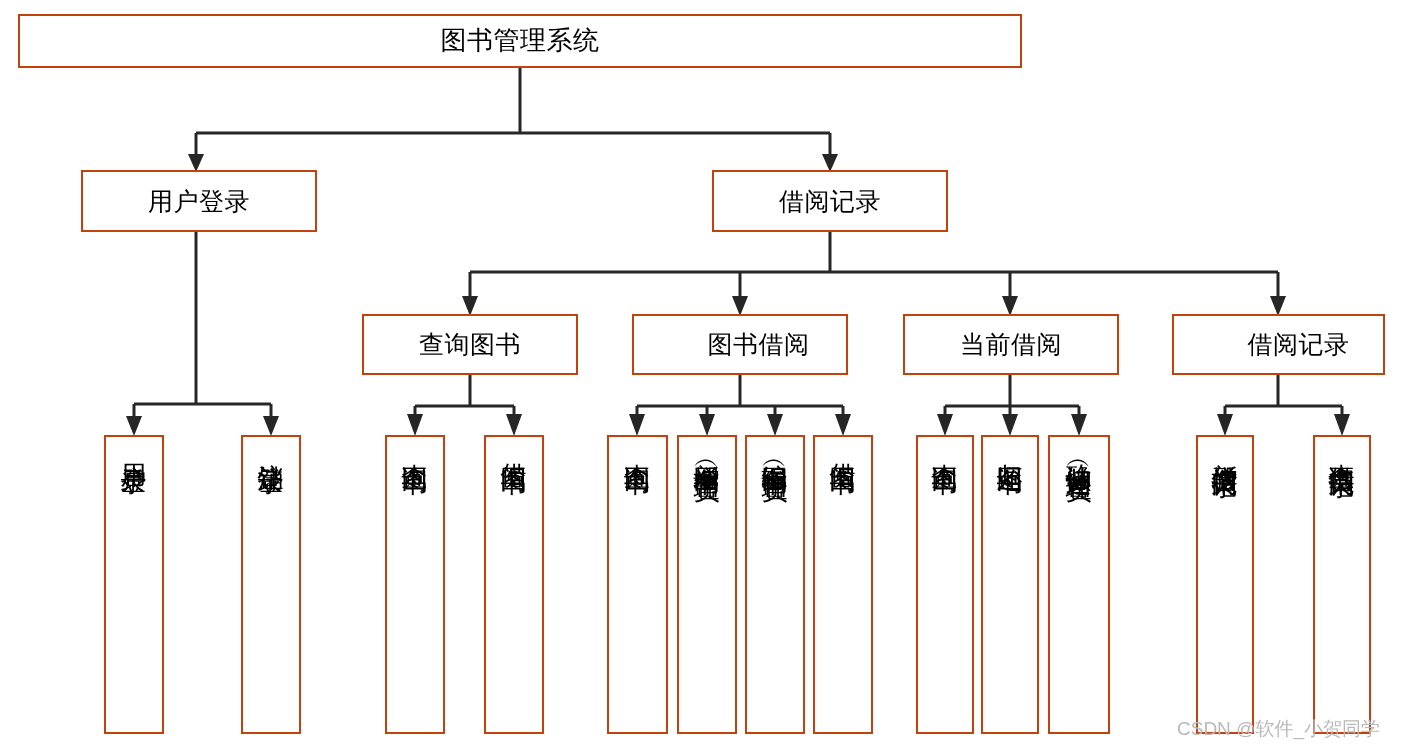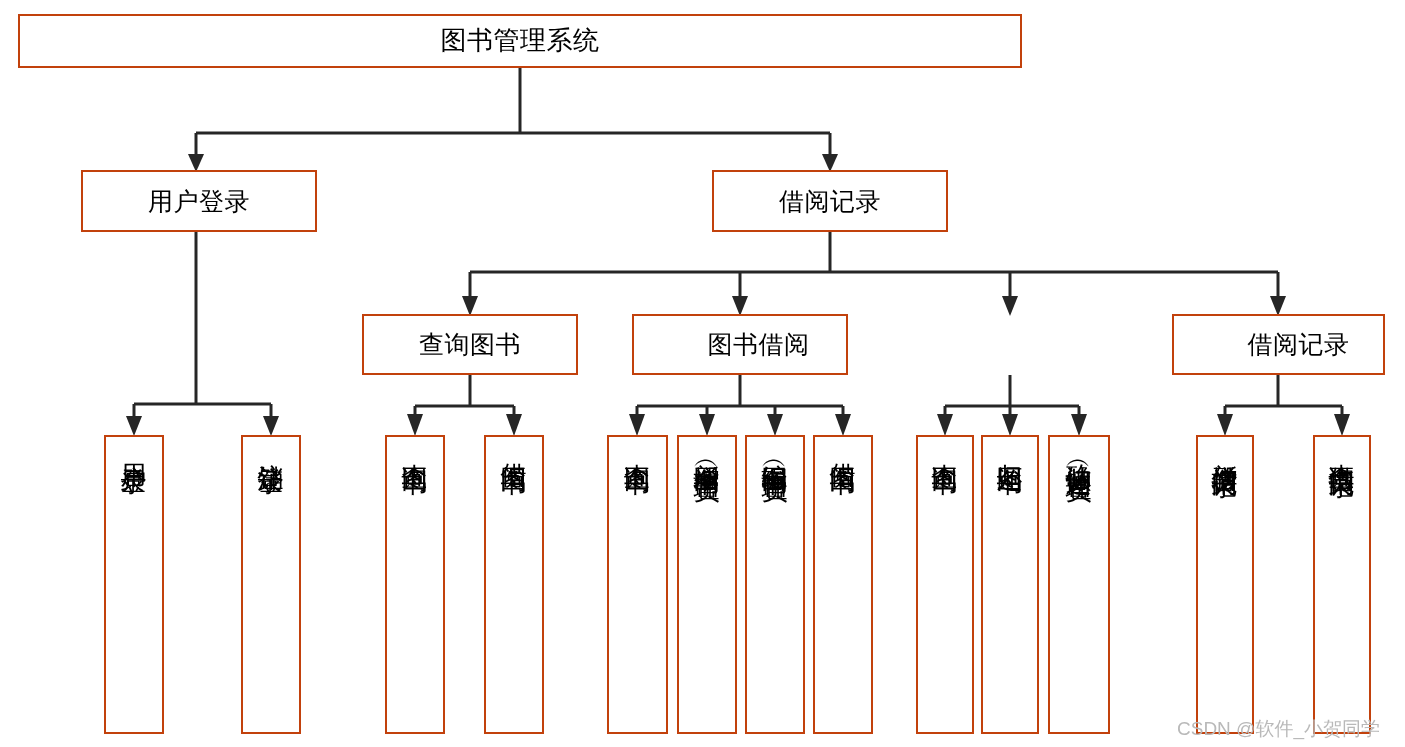--- a/index.html
+++ b/index.html
@@ -168,20 +168,23 @@
   <div class="node horizontal" style="left:712px; top:170px; width:236px; height:62px;">
     <span class="label">借阅记录</span>
   </div>
 
   <div class="node horizontal" style="left:362px; top:314px; width:216px; height:61px;">
     <span class="label">查询图书</span>
   </div>
   <div class="node horizontal" style="left:632px; top:314px; width:216px; height:61px;padding-left:37px;">
     <span class="label">图书借阅</span>
   </div>
+  <div class="node horizontal" style="left:903px; top:314px; width:216px; height:61px;">
+    <span class="label">当前借阅</span>
+  </div>
   <div class="node horizontal" style="left:1172px; top:314px; width:213px; height:61px;padding-left:40px;">
     <span class="label">借阅记录</span>
   </div>
 
   <div class="node vertical" style="left:104px; top:435px; width:60px; height:299px;">
     <span class="label">用户登录</span>
   </div>
   <div class="node vertical" style="left:241px; top:435px; width:60px; height:299px;">
     <span class="label">注销登录</span>
   </div>

